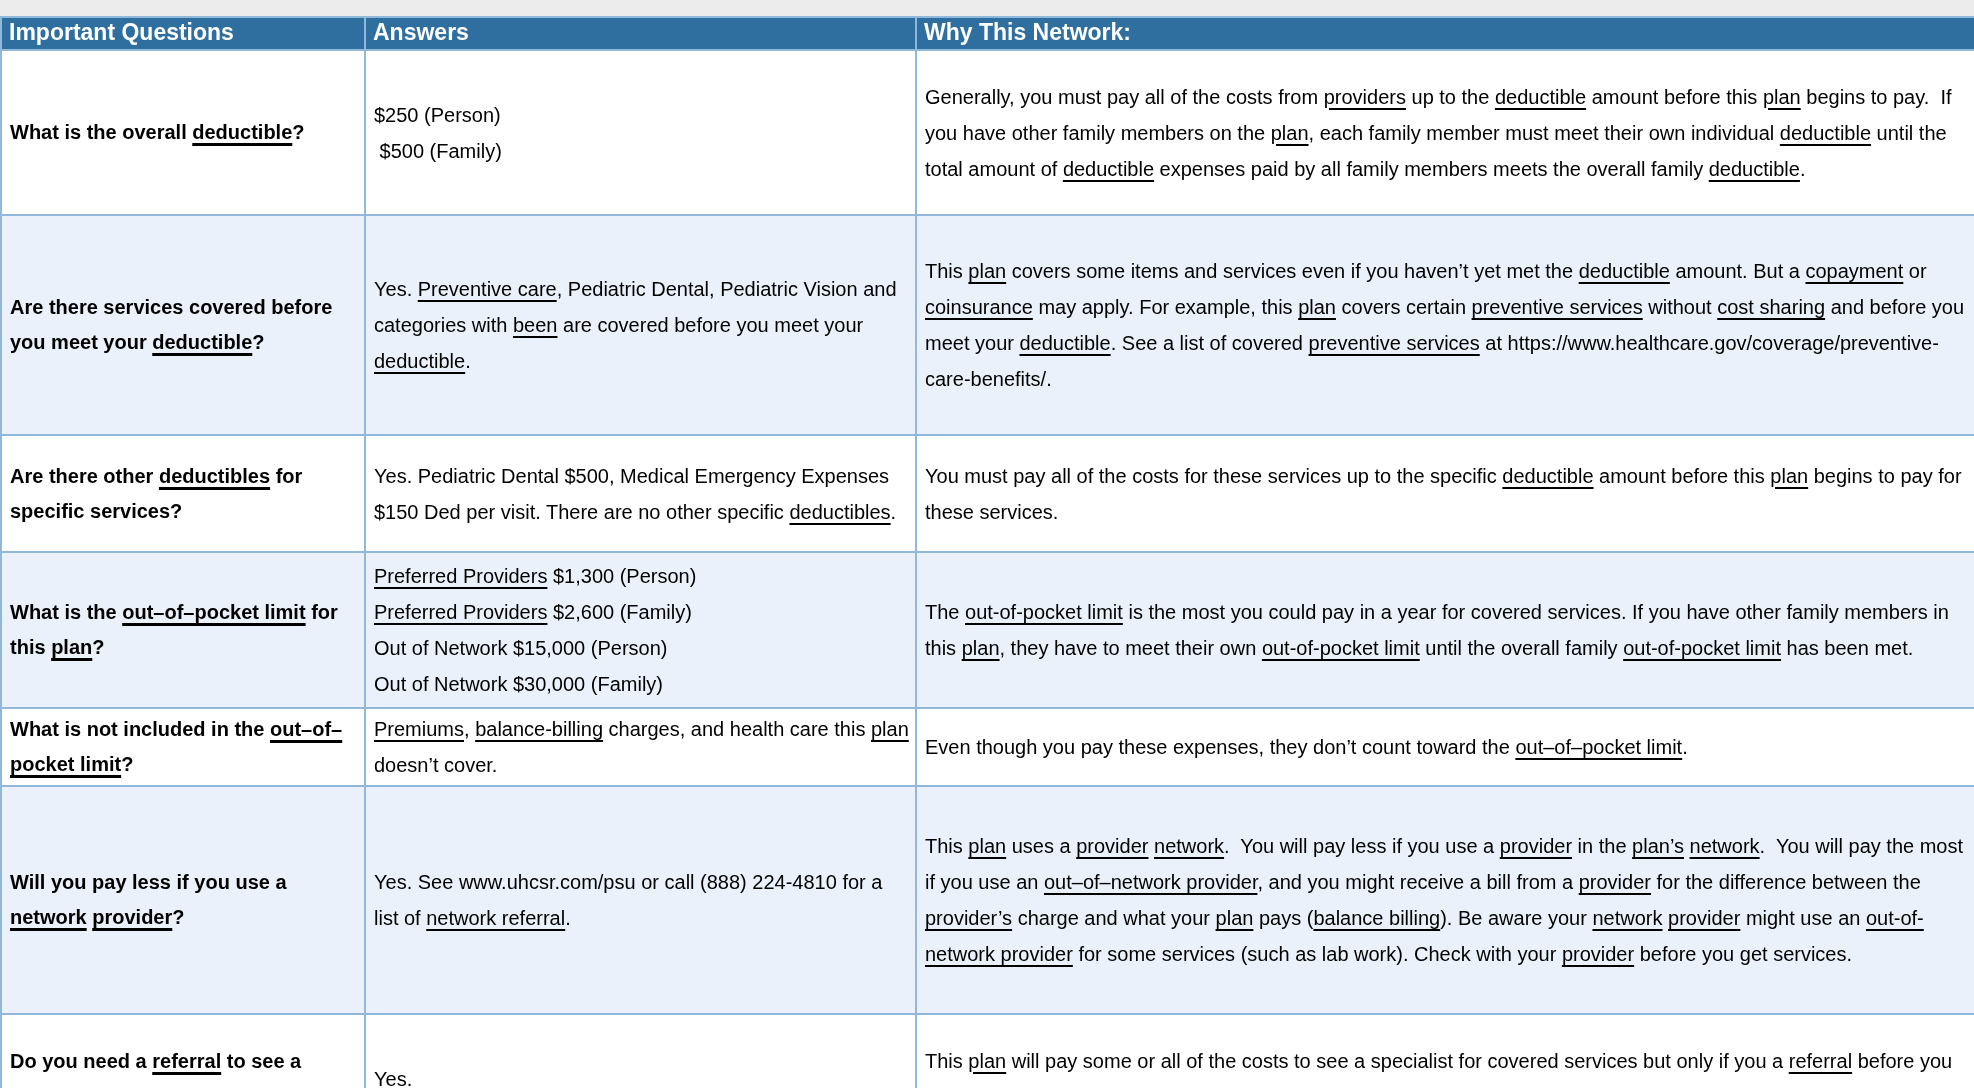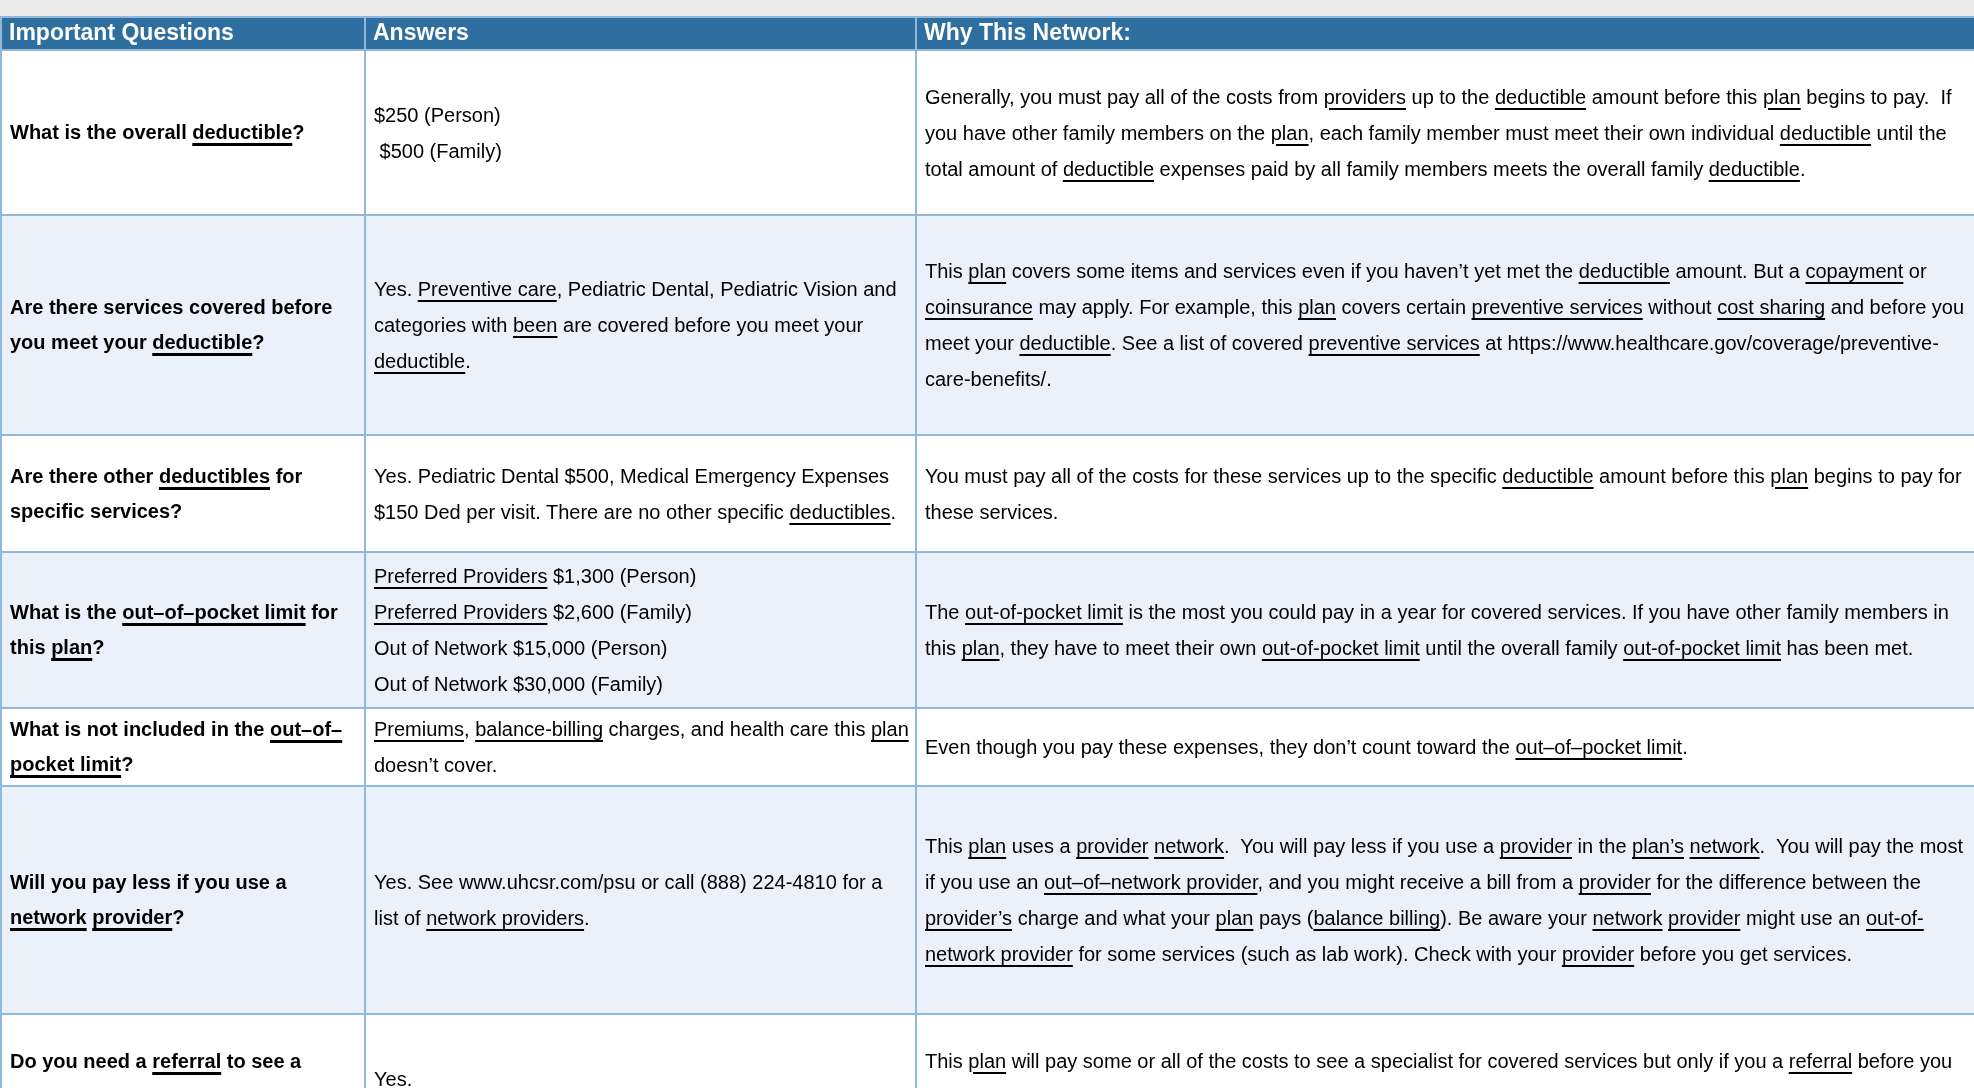--- a/index.html
+++ b/index.html
@@ -112,21 +112,21 @@
 Out of Network $30,000 (Family)</td>
         <td class="w">The <u>out-of-pocket limit</u> is the most you could pay in a year for covered services. If you have other family members in this <u>plan</u>, they have to meet their own <u>out-of-pocket limit</u> until the overall family <u>out-of-pocket limit</u> has been met.</td>
       </tr>
       <tr class="r4">
         <td class="q">What is not included in the <u>out–of–pocket limit</u>?</td>
         <td class="a"><u>Premiums</u>, <u>balance-billing</u> charges, and health care this <u>plan</u> doesn’t cover.</td>
         <td class="w">Even though you pay these expenses, they don’t count toward the <u>out–of–pocket limit</u>.</td>
       </tr>
       <tr class="r5 shaded">
         <td class="q">Will you pay less if you use a <u>network</u> <u>provider</u>?</td>
-        <td class="a">Yes. See www.uhcsr.com/psu or call (888) 224-4810 for a list of <u>network providers</u>.</td>
+        <td class="a">Yes. See www.uhcsr.com/psu or call (888) 224-4810 for a list of <u>network referral</u>.</td>
         <td class="w">This <u>plan</u> uses a <u>provider</u> <u>network</u>.  You will pay less if you use a <u>provider</u> in the <u>plan’s</u> <u>network</u>.  You will pay the most if you use an <u>out–of–network provider</u>, and you might receive a bill from a <u>provider</u> for the difference between the <u>provider’s</u> charge and what your <u>plan</u> pays (<u>balance billing</u>). Be aware your <u>network</u> <u>provider</u> might use an <u>out-of-network provider</u> for some services (such as lab work). Check with your <u>provider</u> before you get services.</td>
       </tr>
       <tr class="r6">
         <td class="q">Do you need a <u>referral</u> to see a <u>specialist</u>?</td>
         <td class="a">Yes.</td>
         <td class="w">This <u>plan</u> will pay some or all of the costs to see a specialist for covered services but only if you a <u>referral</u> before you see the <u>specialist</u>. The referral requirement may not apply to dependents.</td>
       </tr>
     </tbody>
   </table>
 </div>

